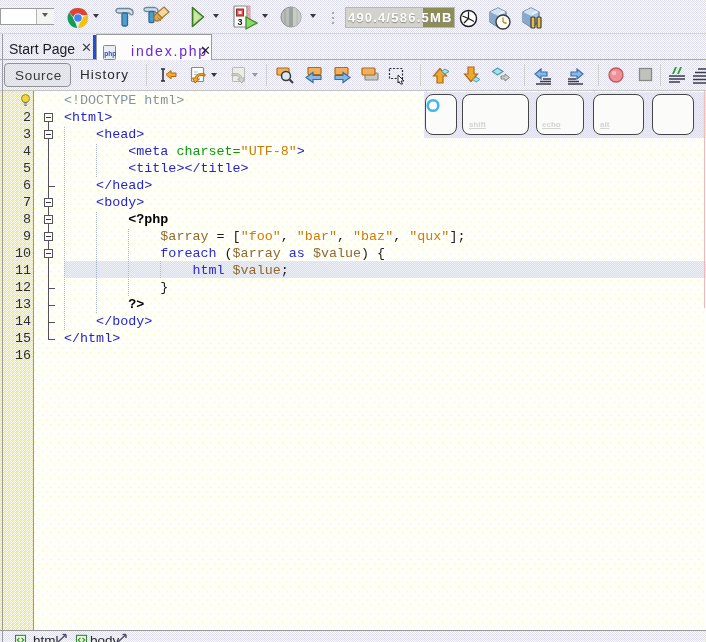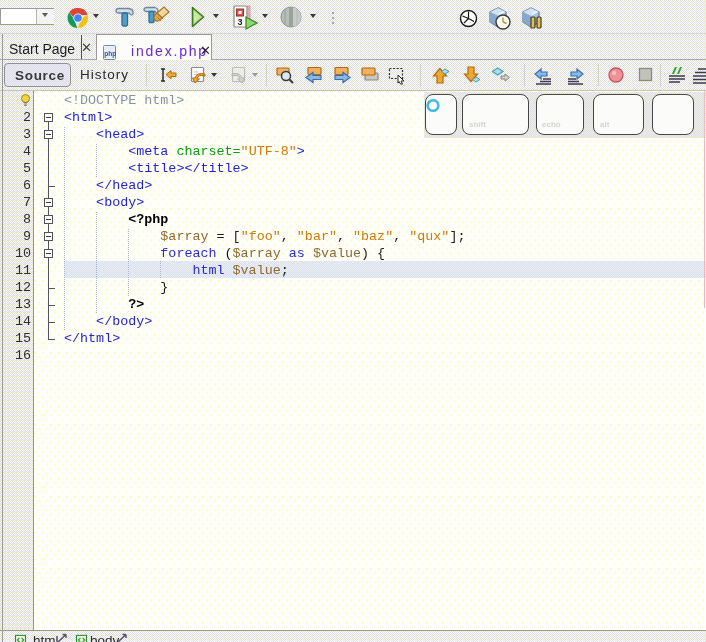--- a/index.html
+++ b/index.html
@@ -34,21 +34,21 @@
 .attr{color:#0c9b0c;margin-top:16px;}
 .str{color:#ce7b00;}
 .kw{color:#2b2bd0;}
 .var{color:#8f6a2e;}
 .blk{color:#1c1c1c;}
 .phpd{color:#000;font-weight:bold;}
 .num{color:#2e2e2e;}
 svg{position:absolute;overflow:visible;}
 .ddown{position:absolute;width:0;height:0;border-left:3.5px solid transparent;border-right:3.5px solid transparent;border-top:4.5px solid #38383c;}
 .key{position:absolute;top:94px;height:39px;background:#fbfbf9;border:1.7px solid #464646;border-radius:8px;box-sizing:border-box;}
-.keylab{position:absolute;color:#d4d4d0;font-size:8px;font-weight:bold;}
+.keylab{position:absolute;color:#d4d4d0;font-size:8px;font-weight:bold;text-decoration:underline;}
 .icon17{position:absolute;top:66px;width:18px;height:18px;}
 .sepv{position:absolute;top:64px;height:22px;width:1px;background:#d2d1ca;}
 </style>
 </head>
 <body>
 <div id="root">
 
 <div class="chrome" style="left:0;top:0;width:706px;height:33px;"></div>
 <div class="hline" style="top:33px;background:#d8d7d0;"></div>
 
@@ -102,20 +102,24 @@
  <rect x="9" y="1" width="4" height="20" fill="#9aa29c"></rect>
  <rect x="4" y="4" width="2" height="14" fill="#a8aea8"></rect>
  <rect x="16" y="4" width="2" height="14" fill="#bcc2bc"></rect>
 </svg>
 <div class="ddown" style="left:310px;top:14px;"></div>
 
 <div style="position:absolute;left:332px;top:12px;width:2px;height:2px;background:#a8a8b4;"></div>
 <div style="position:absolute;left:332px;top:17px;width:2px;height:2px;background:#a8a8b4;"></div>
 <div style="position:absolute;left:332px;top:22px;width:2px;height:2px;background:#a8a8b4;"></div>
 
+<div style="position:absolute;left:345px;top:7px;width:110px;height:21px;background:#d3d3cb;border:1px solid #b8b8b0;box-sizing:border-box;">
+ <div style="position:absolute;right:0;top:0;width:31px;height:19px;background:#8d8d58;"></div>
+ <div style="position:absolute;left:2px;top:2px;font-size:13px;font-weight:bold;color:#fff;letter-spacing:1.2px;text-shadow:0 1px 1px #8a8a80;">490.4/586.5MB</div>
+</div>
 
 <svg style="left:459px;top:9px;" width="19" height="19" viewBox="0 0 19 19">
  <circle cx="9.5" cy="9.5" r="8" fill="#fdfdfb" stroke="#1a1a1a" stroke-width="1.4"></circle>
  <path d="M9.5 9.5 L9.5 2.5 M9.5 9.5 L15 12.5 M9.5 9.5 L5 14 M9.5 9.5 L3.5 7" stroke="#1a1a1a" stroke-width="1.2"></path>
 </svg>
 
 <svg style="left:487px;top:6px;" width="26" height="25" viewBox="0 0 26 25">
  <path d="M3 6 L11 2 L19 6 L19 16 L11 21 L3 16 Z" fill="#a8c4e0" stroke="#5a7a9a" stroke-width="1.2"></path>
  <path d="M3 6 L11 10 L19 6 L11 2 Z" fill="#d0e2f2"></path>
  <path d="M11 10 L11 21 L3 16 L3 6 Z" fill="#88a8cc"></path>
@@ -129,39 +133,39 @@
  <path d="M4 6 L12 10 L20 6 L12 2 Z" fill="#d0e2f2"></path>
  <path d="M12 10 L12 21 L4 16 L4 6 Z" fill="#88a8cc"></path>
  <path d="M13 8 L18 5.5" stroke="#eef6fc" stroke-width="1.5"></path>
  <rect x="12" y="11" width="4" height="11" rx="1" fill="#e8c040" stroke="#3a3a3a" stroke-width="1.2"></rect>
  <rect x="18" y="11" width="4" height="11" rx="1" fill="#e8c040" stroke="#3a3a3a" stroke-width="1.2"></rect>
 </svg>
 
 <div class="chrome" style="left:0;top:34px;width:706px;height:26px;"></div>
 <div class="hline" style="top:59px;background:#a9a9a3;"></div>
 
-<div style="position:absolute;left:2px;top:35px;width:80px;height:24px;border-right:1px solid #1d4ed8;box-sizing:border-box;">
+<div style="position:absolute;left:2px;top:35px;width:94px;height:24px;border-right:3px solid #1d4ed8;box-sizing:border-box;">
  <span style="position:absolute;left:7px;top:6px;font-size:14px;color:#1c1c1c;">Start Page</span>
  <span style="position:absolute;left:79px;top:5px;font-size:13px;color:#444;">✕</span>
 </div>
 
 <div style="position:absolute;left:96px;top:34px;width:116px;height:26px;background:#fcfcfa;border:1px solid #9a9a96;border-bottom:none;box-sizing:border-box;">
  <svg style="left:6px;top:10px;" width="14" height="15" viewBox="0 0 14 15">
   <rect x="0.5" y="0.5" width="12" height="14" rx="1" fill="#e8eef6" stroke="#7a8aa0" stroke-width="1"></rect>
   <text x="1.2" y="11" font-size="6.5" font-weight="bold" fill="#3050a0" font-family="Liberation Sans">php</text>
  </svg>
  <span style="position:absolute;left:34px;top:8px;font-size:14px;letter-spacing:1.8px;color:#6d28d9;">index.php</span>
  <span style="position:absolute;left:103px;top:8px;font-size:13px;color:#222;">✕</span>
 </div>
 
 <div class="chrome" style="left:0;top:60px;width:706px;height:30px;"></div>
 <div class="hline" style="top:90px;background:#c6c6c0;"></div>
 
 <div style="position:absolute;left:4px;top:63px;width:67px;height:24px;background-color:#ebebf2;background-image:repeating-conic-gradient(rgba(0,0,0,0) 0% 25%,#dcdcea 25% 50%);background-size:2px 2px;border:1px solid #90909a;border-radius:4px;box-sizing:border-box;">
- <span style="position:absolute;left:10px;top:4px;font-size:13.5px;letter-spacing:0.7px;color:#3a3a3a;font-weight:bold;">Source</span>
+ <span style="position:absolute;left:10px;top:4px;font-size:13.5px;letter-spacing:0.7px;color:#3a3a3a;">Source</span>
 </div>
 <span style="position:absolute;left:80px;top:67px;font-size:13.5px;letter-spacing:1px;color:#2a2a2a;">History</span>
 <div class="sepv" style="left:146px;"></div>
 
 <svg class="icon17" style="left:159px;" viewBox="0 0 18 18">
  <path d="M2 3 L6 3 M4 3 L4 15 M2 15 L6 15" stroke="#2a2a2a" stroke-width="1.5"></path>
  <path d="M7 8.5 L12 4.5 L12 7 L17 7 L17 10.5 L12 10.5 L12 13 Z" fill="#f0a830" stroke="#b06a10" stroke-width="1"></path>
 </svg>
 
 <svg class="icon17" style="left:189px;" viewBox="0 0 18 18">

